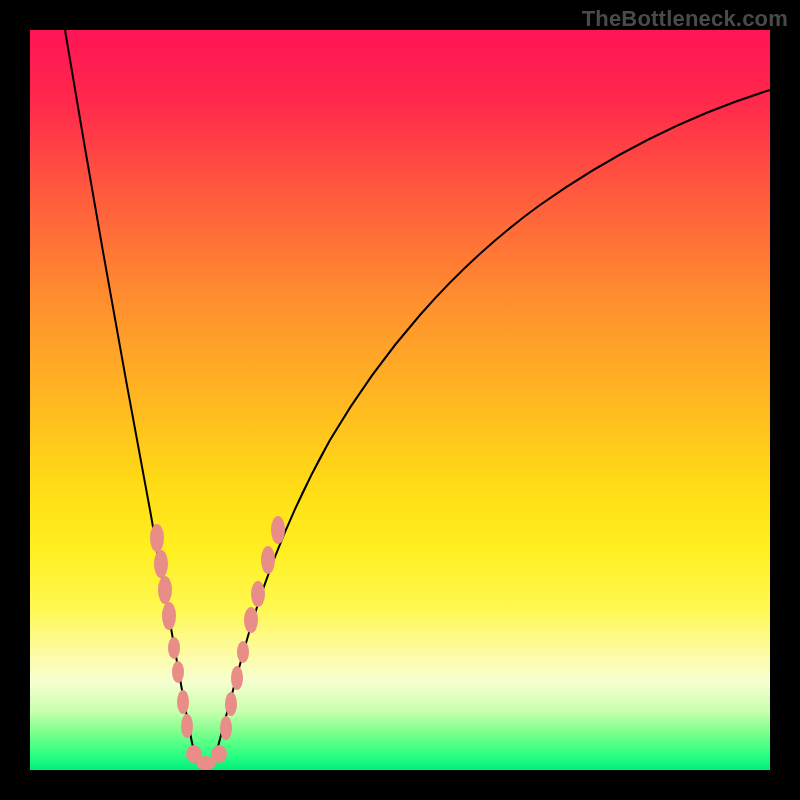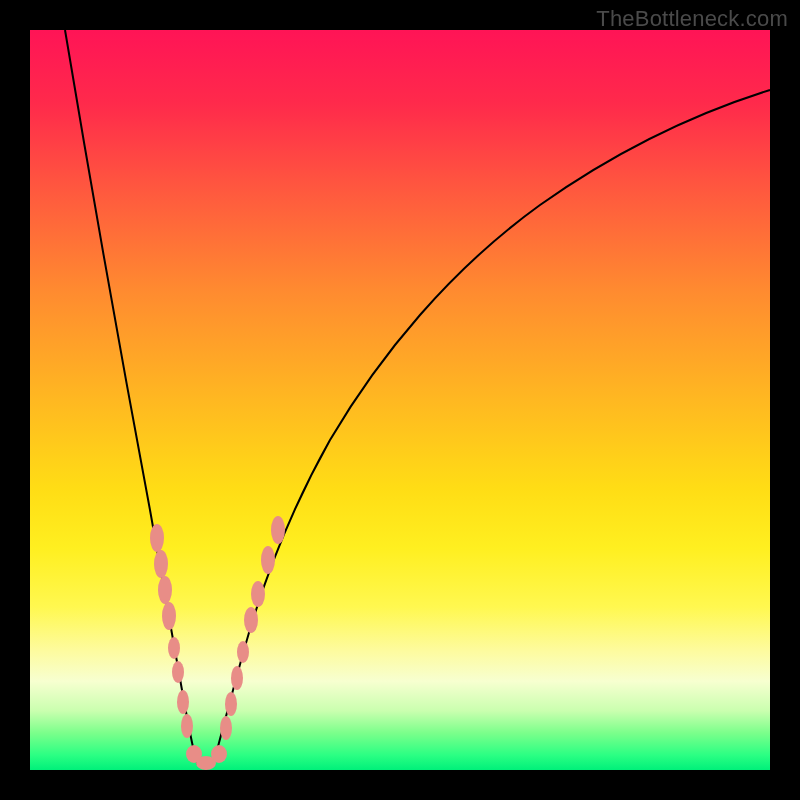--- a/index.html
+++ b/index.html
@@ -35,21 +35,21 @@
       #00f07a 100%
     );
   }
   .watermark {
     position: absolute;
     top: 6px;
     right: 12px;
     color: #4a4a4a;
     font-size: 22px;
     letter-spacing: 0.2px;
-    font-weight: 400;
+    font-weight: 700;
     user-select: none;
   }
   svg.plot {
     position: absolute;
     left: 0;
     top: 0;
     width: 740px;
     height: 740px;
     overflow: visible;
   }

